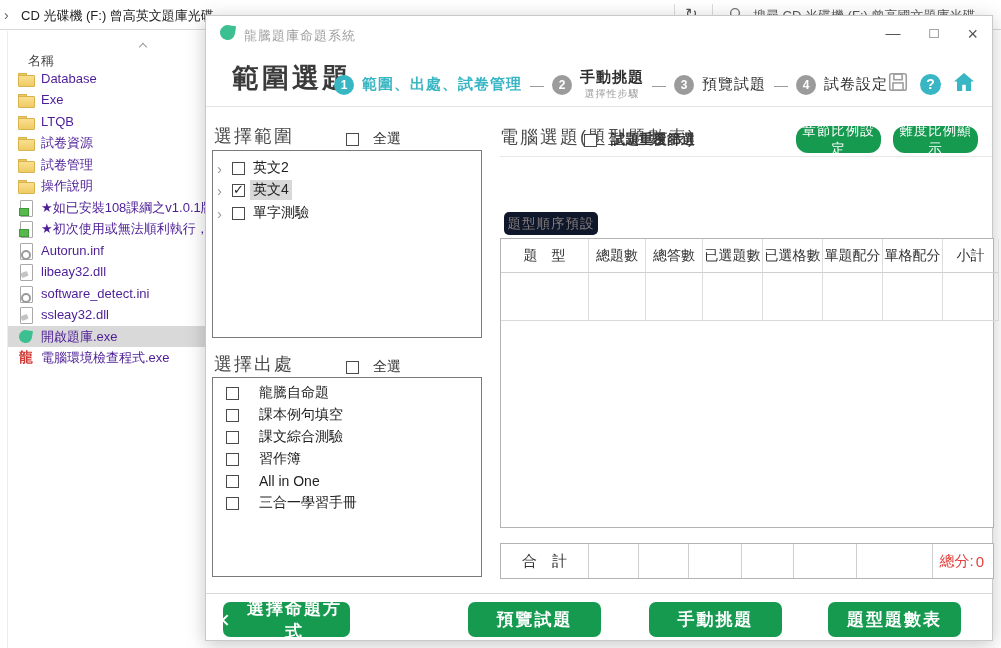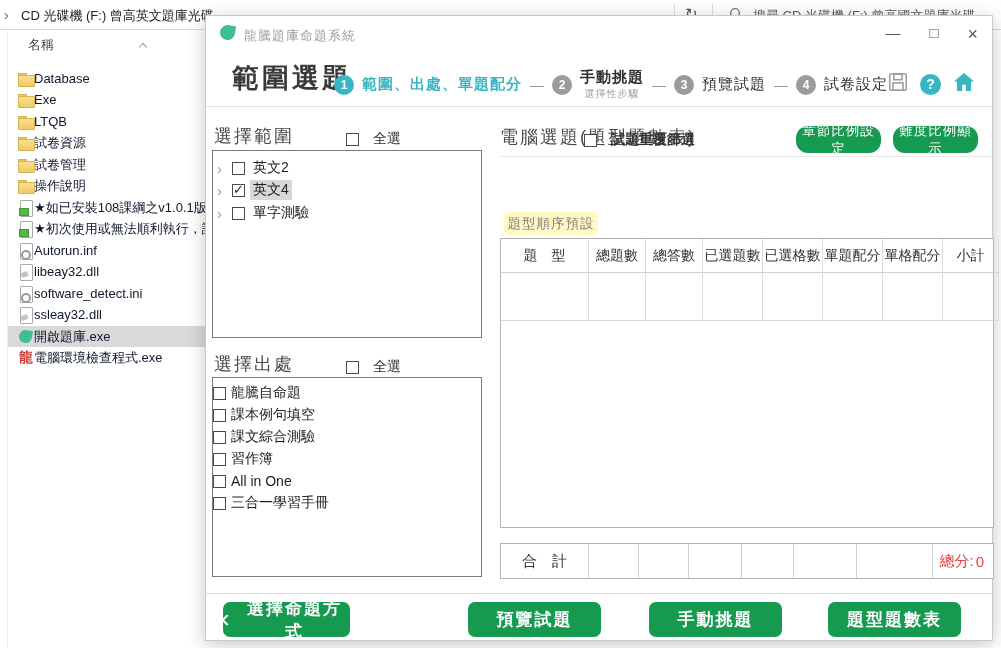--- a/index.html
+++ b/index.html
@@ -13,26 +13,26 @@
   .address { position:absolute; left:21px; top:7px; font-size:13px; color:#222; }
   .chev { display:inline-block; width:7px; height:7px; border-right:1.6px solid #777; border-bottom:1.6px solid #777; }
   .chev.down { transform:rotate(45deg); }
   .chev.up { transform:rotate(-135deg); width:6px; height:6px; border-color:#999; }
   .dd-ic { position:absolute; left:655px; top:9px; }
   .vsep { position:absolute; top:4px; width:1px; height:22px; background:#dcdcdc; }
   .refresh { position:absolute; left:685px; top:5px; font-size:15px; color:#555; }
   .search-ic { position:absolute; left:729px; top:7px; }
   .search-txt { position:absolute; left:753px; top:7px; font-size:13px; color:#595959; }
   .paneline { position:absolute; left:7px; top:31px; bottom:0; width:1px; background:#ededed; }
-  .colhead { position:absolute; left:28px; top:36px; font-size:13px; color:#444; }
+  .colhead { position:absolute; left:28px; top:52px; font-size:13px; color:#444; }
   .sort-ic { position:absolute; left:140px; top:36px; }
 
   .frow { position:absolute; left:8px; width:199px; height:21px; display:flex; align-items:center; overflow:hidden; white-space:nowrap; }
   .frow.sel { background:#d9d9d9; }
-  .fname { font-size:13px; color:#0f172a; }
+  .fname { font-size:13px; color:#4c1d95; margin-left:7px; }
   .fic { width:16px; height:16px; flex:0 0 16px; margin-left:10px; position:relative; }
   .ic-folder::before { content:""; position:absolute; left:0; top:2px; width:7px; height:3px; background:#eec75e; border:1px solid #d8b24a; border-bottom:none; border-radius:1px 1px 0 0; }
   .ic-folder::after { content:""; position:absolute; left:0; top:4px; width:15px; height:10px; background:linear-gradient(#fadf90,#efcb64); border:1px solid #d8b24a; border-radius:1px; }
   .ic-doc::after { content:""; position:absolute; left:2px; top:0; width:11px; height:15px; background:#fff; border:1px solid #a9a9a9; border-radius:1px; }
   .ic-doc.star::before { content:""; position:absolute; left:1px; top:8px; width:8px; height:6px; background:#57b94c; z-index:2; border:1px solid #3e9a38; }
   .ic-doc.gear::before { content:""; position:absolute; left:3px; top:7px; width:6px; height:6px; border:2px solid #9a9a9a; border-radius:50%; background:#fff; z-index:2; }
   .ic-doc.dll::before { content:""; position:absolute; left:3px; top:8px; width:7px; height:5px; background:#c4c4c4; z-index:2; border-radius:1px; transform:rotate(-20deg); }
   .fic.ic-leaf::after { content:""; position:absolute; left:1px; top:1px; width:13px; height:13px; background:#3cc091; border-radius:75% 8% 70% 70%; transform:rotate(10deg); }
   .ic-dragon { display:flex; align-items:center; justify-content:center; font-size:14px; font-weight:bold; color:#d23a34; }
 
@@ -60,26 +60,26 @@
   .sec-title { position:absolute; font-size:18px; color:#4a4a4a; letter-spacing:2px; }
   .cb { width:13px; height:13px; border:1.5px solid #4a4a4a; background:#fff; display:inline-block; position:relative; flex:0 0 13px; }
   .cb .ck { position:absolute; left:0; top:-3px; font-size:13px; color:#222; }
   .cbrow { position:absolute; display:flex; align-items:center; gap:14px; font-size:14px; color:#333; }
 
   .lbox { position:absolute; border:1px solid #7a7a7a; background:#fff; }
   .trow { position:absolute; left:4px; height:22px; display:flex; align-items:center; gap:5px; }
   .texp { color:#9a9a9a; font-size:15px; width:10px; }
   .tlabel { font-size:14px; color:#222; padding:1px 3px; }
   .tlabel.hl { background:#d8d8d8; }
-  .srow { position:absolute; left:0; height:22px; display:flex; align-items:center; gap:5px; }
+  .srow { position:absolute; left:13px; height:22px; display:flex; align-items:center; gap:20px; }
   .slbl { font-size:14px; color:#222; }
 
   .gbtn-s { position:absolute; height:27px; width:85px; background:#169a50; color:#fff; font-size:13.5px; border:none; border-radius:12px; letter-spacing:1px; display:flex; align-items:center; justify-content:center; cursor:pointer; font-family:inherit; }
   .panel-sep { position:absolute; left:294px; right:0; top:140px; height:1px; background:#e8e8e8; }
-  .order-btn { position:absolute; left:298px; top:196px; width:94px; height:23px; background:#fef9c3; color:#867f7f; font-size:13.5px; border:none; border-radius:5px; letter-spacing:1px; font-family:inherit; }
+  .order-btn { position:absolute; left:298px; top:196px; width:94px; height:23px; background:#0f172a; color:#867f7f; font-size:13.5px; border:none; border-radius:5px; letter-spacing:1px; font-family:inherit; }
 
   .qwrap { position:absolute; left:294px; top:222px; width:494px; height:290px; border:1px solid #b3b3b3; background:#fff; }
   .qgrid { display:grid; grid-template-columns:88px 57px 57px 60px 60px 60px 60px 56px 1fr; }
   .qgrid .hc { height:34px; display:flex; align-items:center; justify-content:center; font-size:14px; color:#333; border-right:1px solid #dcdcdc; border-bottom:1px solid #cfcfcf; white-space:nowrap; }
   .qgrid .ec { height:48px; border-right:1px solid #dcdcdc; border-bottom:1px solid #d9d9d9; }
   .qgrid .hc:nth-child(9), .qgrid .ec:last-child { border-right:none; }
 
   .sumwrap { position:absolute; left:294px; top:527px; width:494px; height:36px; border:1px solid #b3b3b3; background:#fff; display:grid; grid-template-columns:88px 50px 50px 53px 52px 63px 76px 1fr; }
   .sumwrap .sc { border-right:1px solid #cfcfcf; display:flex; align-items:center; justify-content:center; font-size:15px; color:#333; }
   .sumwrap .sc:last-child { border-right:none; justify-content:flex-end; padding-right:9px; }
@@ -176,21 +176,21 @@
   <div class="dlg-ctrls">
     <span>—</span>
     <span>□</span>
     <span style="font-size:18px">×</span>
   </div>
 
   <div class="page-title">範圍選題</div>
 
   <div class="steps">
     <span class="stepc on">1</span>
-    <span class="slabel1">範圍、出處、單題配分</span>
+    <span class="slabel1">範圍、出處、試卷管理</span>
     <span class="sdash">—</span>
     <span class="stepc off">2</span>
     <span style="display:flex;flex-direction:column;align-items:center">
       <span class="slabel bold">手動挑題</span>
       <span class="ssub">選擇性步驟</span>
     </span>
     <span class="sdash">—</span>
     <span class="stepc off">3</span>
     <span class="slabel">預覽試題</span>
     <span class="sdash">—</span>

